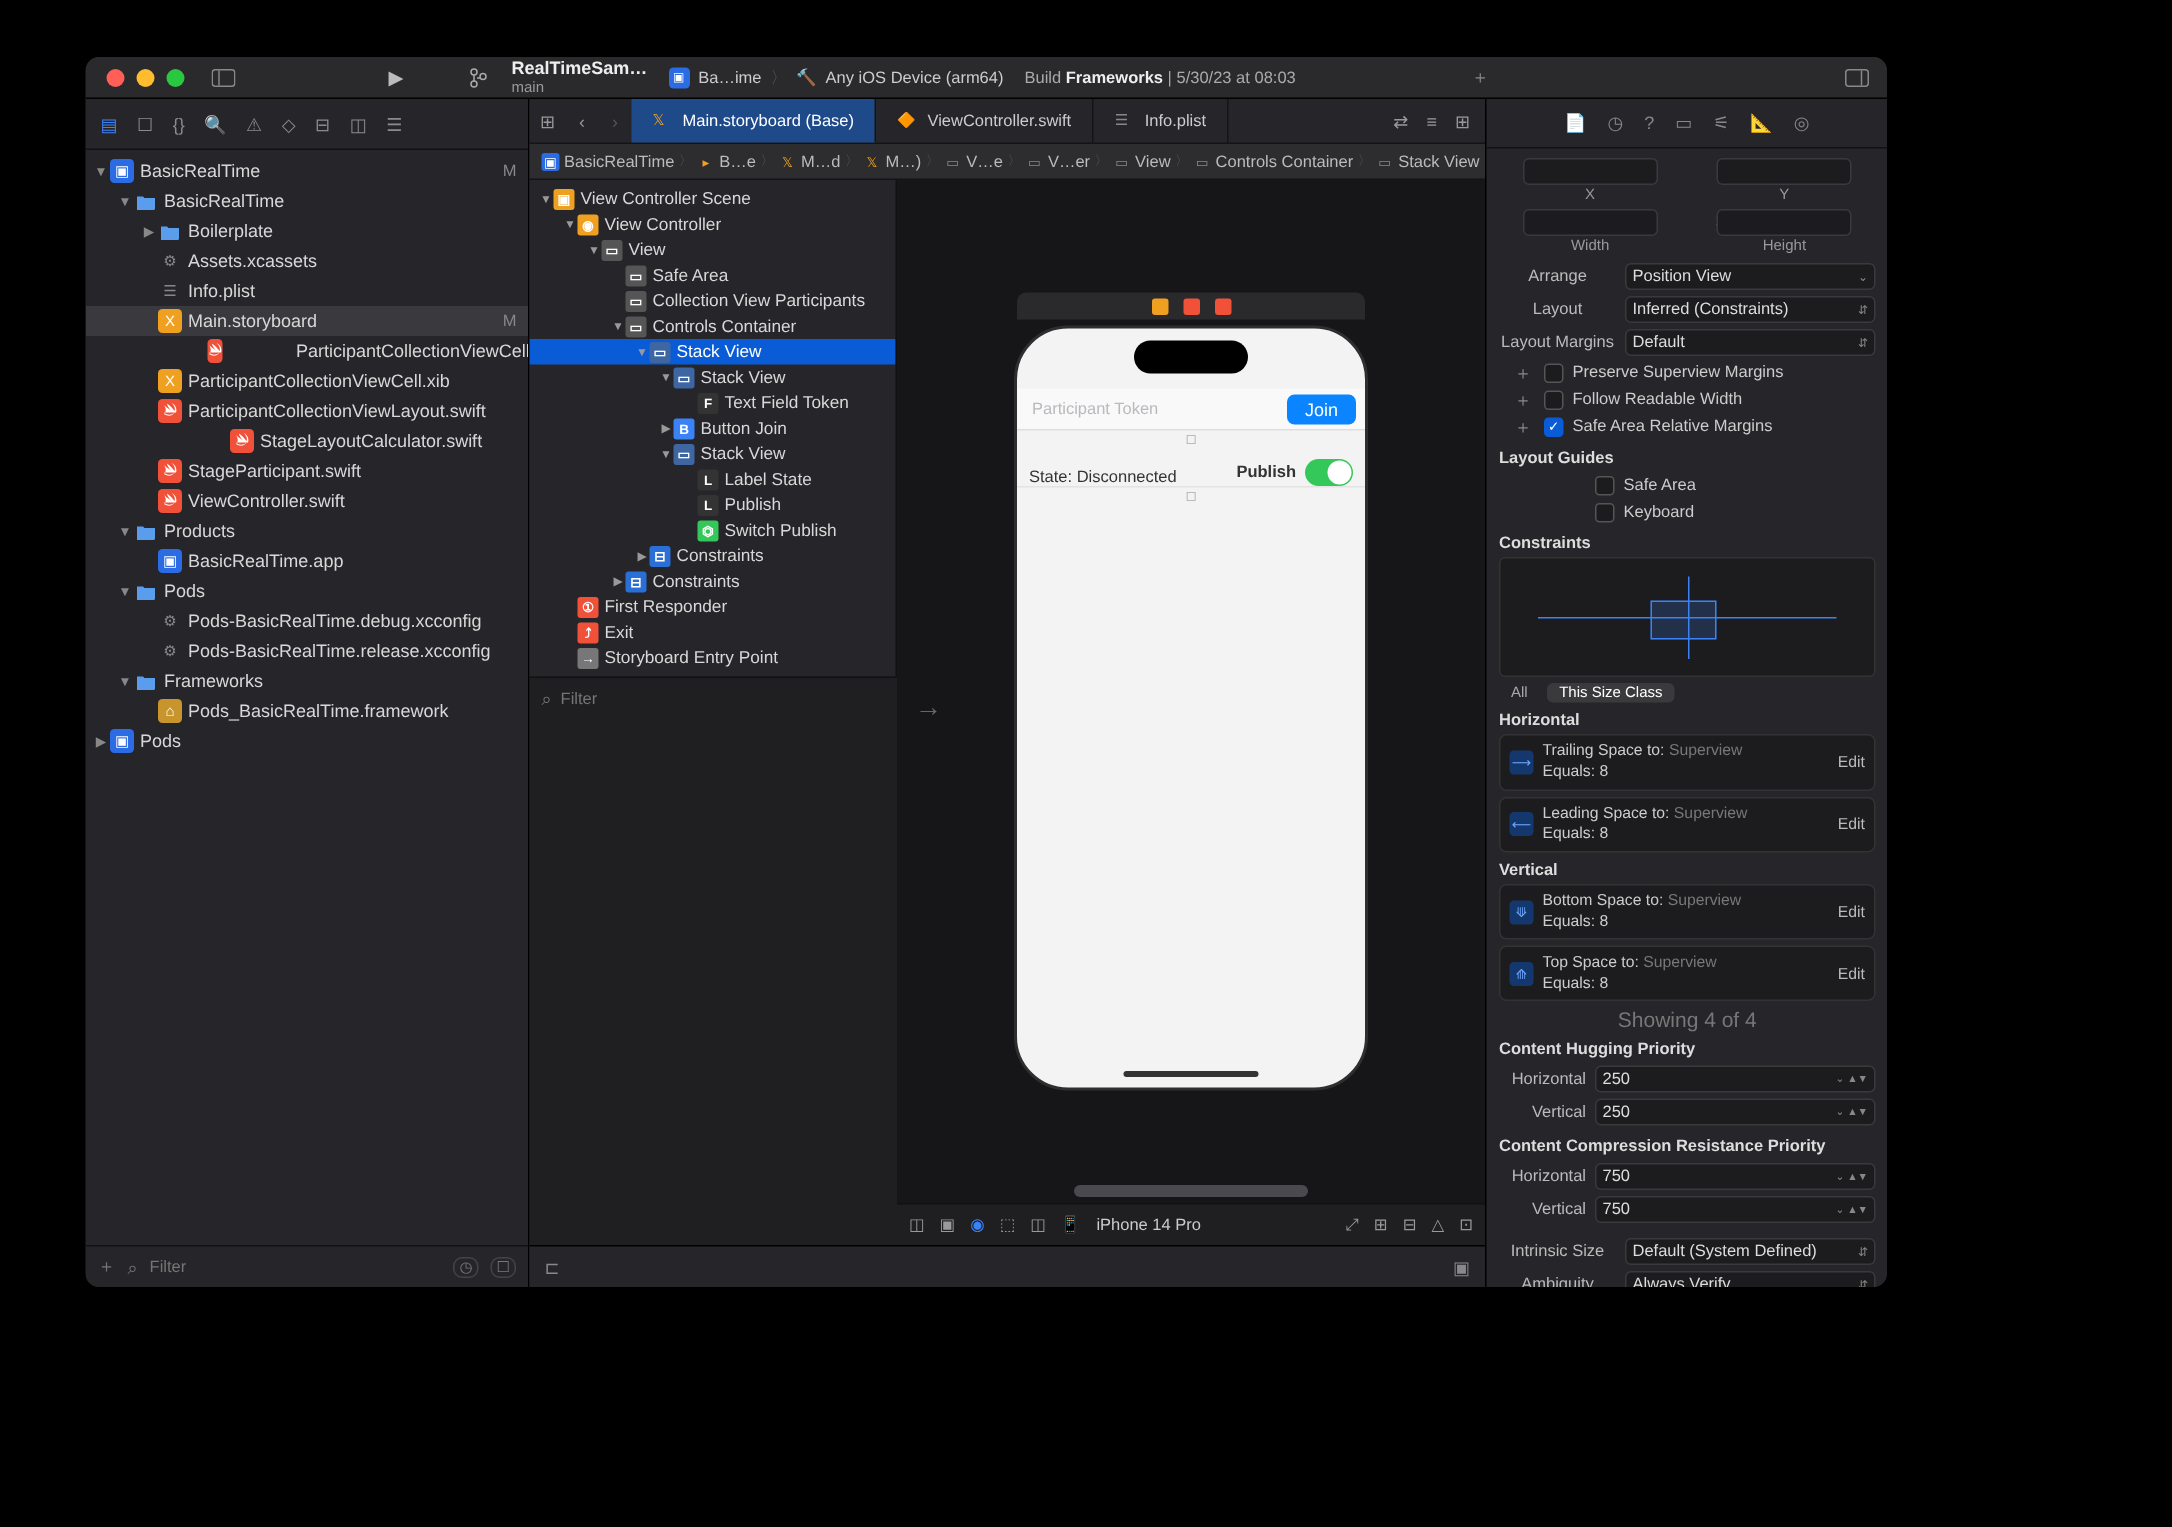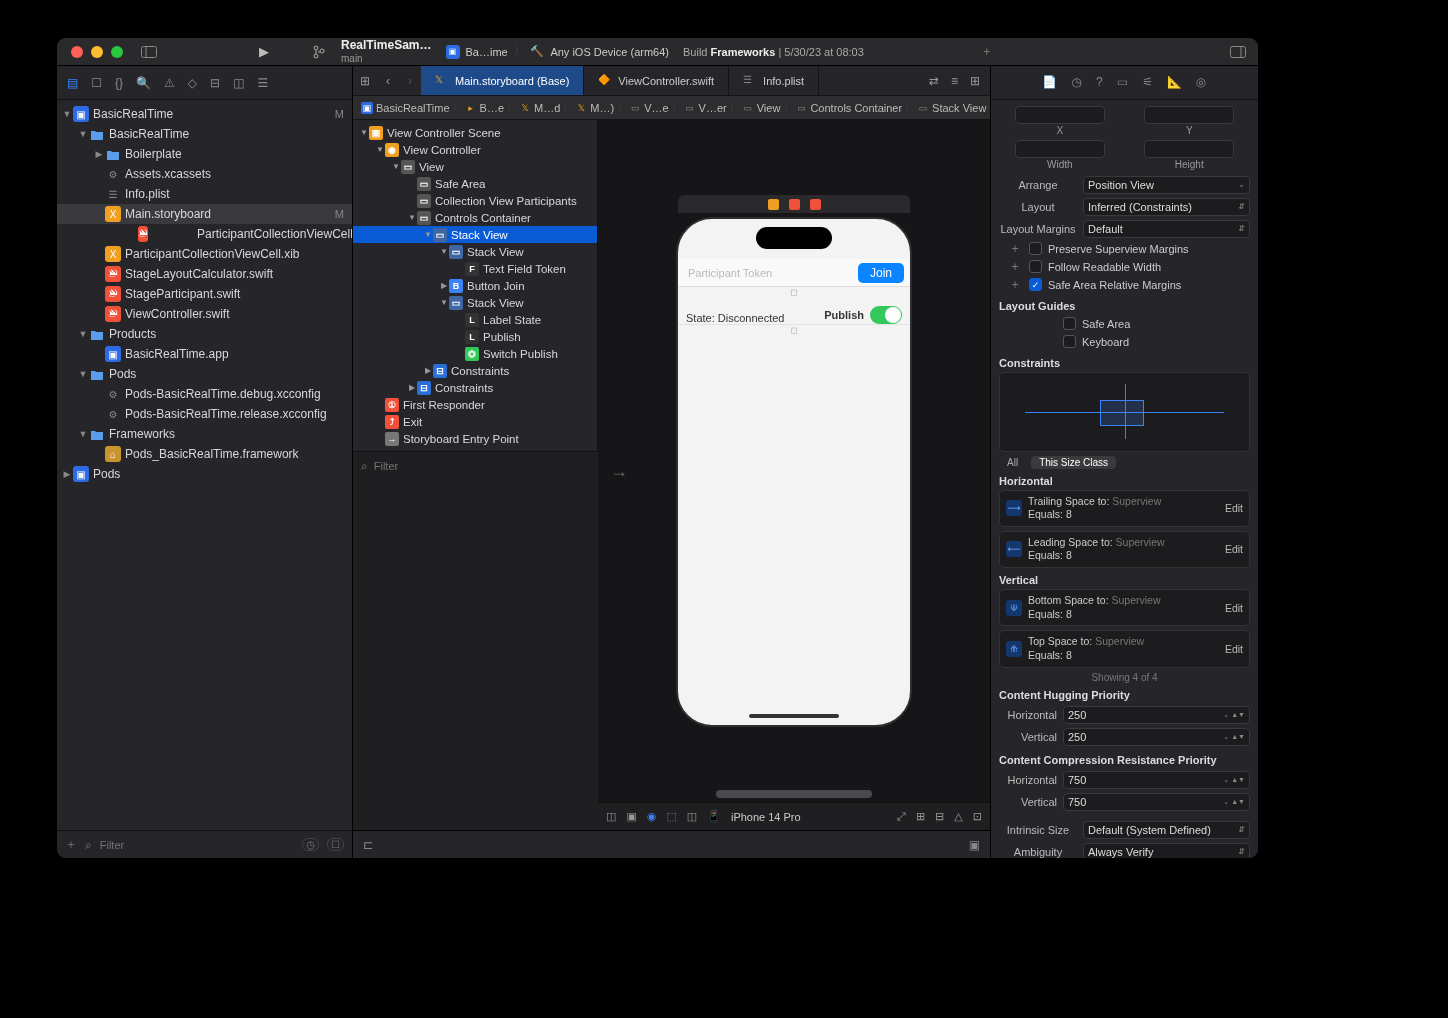--- a/index.html
+++ b/index.html
@@ -113,21 +113,21 @@
 .cv-v{position:absolute; top:15%; bottom:15%; left:50%; width:1px; background:#3b82f6;}
 .cv-box{position:absolute; left:40%; top:35%; width:44px; height:26px; border:1px solid #3b82f6; background:rgba(59,130,246,.2);}
 .size-tabs{display:flex; gap:5px; margin:2px 0 6px;}
 .size-tabs .st{padding:1px 8px; border-radius:4px; font-size:10px; color:#aaa;}
 .size-tabs .st.on{background:#3a3a3c; color:#fff;}
 .constraint-item { background:#1c1c1e; border:1px solid #333; border-radius:5px; padding:4px 6px; margin-bottom:4px; display:flex; align-items:center; gap:6px;}
 .ci-icon{width:16px;height:16px;background:#14386e;border-radius:3px; display:flex;align-items:center;justify-content:center;font-size:9px;color:#6fa8ff;}
 .ci-txt{flex:1; font-size:10.5px; line-height:1.3;}
 .ci-txt .sup{color:#777;}
 .ci-edit{color:#bbb; font-size:10.5px;}
-.showing{text-align:center; color:#777; font-size:10px; margin:2px 0 6px;}
+.showing{text-align:center; color:#777; font-size:14px; margin:2px 0 6px;}
 .prio-row{display:flex; align-items:center; height:22px; gap:6px;}
 .prio-row .plabel{width:58px; text-align:right; color:#bbb;}
 .prio-row .box{flex:1; display:flex; background:#1c1c1e; border:1px solid #3a3a3c; border-radius:4px; height:18px; align-items:center; padding:0 4px;}
 .prio-row .box input{flex:1; background:transparent; border:none; color:#ddd; font-size:11px; outline:none;}
 .prio-row .step{font-size:7px;color:#888;line-height:7px;}
 
 svg{display:block;}
 </style>
 </head>
 <body>
@@ -252,20 +252,29 @@
               <span class="icon ic-xib">X</span>
               <span>ParticipantCollectionViewCell.xib</span>
             </div>
             <div class="tree-row" style="padding-left: 36px;">
               <span class="disclose"></span>
               <span class="icon ic-swift" style="background: rgb(240, 81, 56);">
                 <svg width="10" height="10">
                   <path d="M1 6c2 2 5 2 7 0-1 2-4 3-7 1 1-1 2-3 0-6 2 2 4 3 5 4-2-2-3-4-3-5 3 2 5 5 5 5 1-2-1-5-3-6 3 1 5 4 4 7" fill="#fff"></path>
                 </svg>
               </span>
+              <span>ParticipantCollectionViewLayout.swift</span>
+            </div>
+            <div class="tree-row" style="padding-left: 36px; margin-left: 48px;">
+              <span class="disclose"></span>
+              <span class="icon ic-swift" style="background: rgb(240, 81, 56);">
+                <svg width="10" height="10">
+                  <path d="M1 6c2 2 5 2 7 0-1 2-4 3-7 1 1-1 2-3 0-6 2 2 4 3 5 4-2-2-3-4-3-5 3 2 5 5 5 5 1-2-1-5-3-6 3 1 5 4 4 7" fill="#fff"></path>
+                </svg>
+              </span>
               <span>StageLayoutCalculator.swift</span>
             </div>
             <div class="tree-row" style="padding-left: 36px;">
               <span class="disclose"></span>
               <span class="icon ic-swift" style="background: rgb(240, 81, 56);">
                 <svg width="10" height="10">
                   <path d="M1 6c2 2 5 2 7 0-1 2-4 3-7 1 1-1 2-3 0-6 2 2 4 3 5 4-2-2-3-4-3-5 3 2 5 5 5 5 1-2-1-5-3-6 3 1 5 4 4 7" fill="#fff"></path>
                 </svg>
               </span>
               <span>StageParticipant.swift</span>

